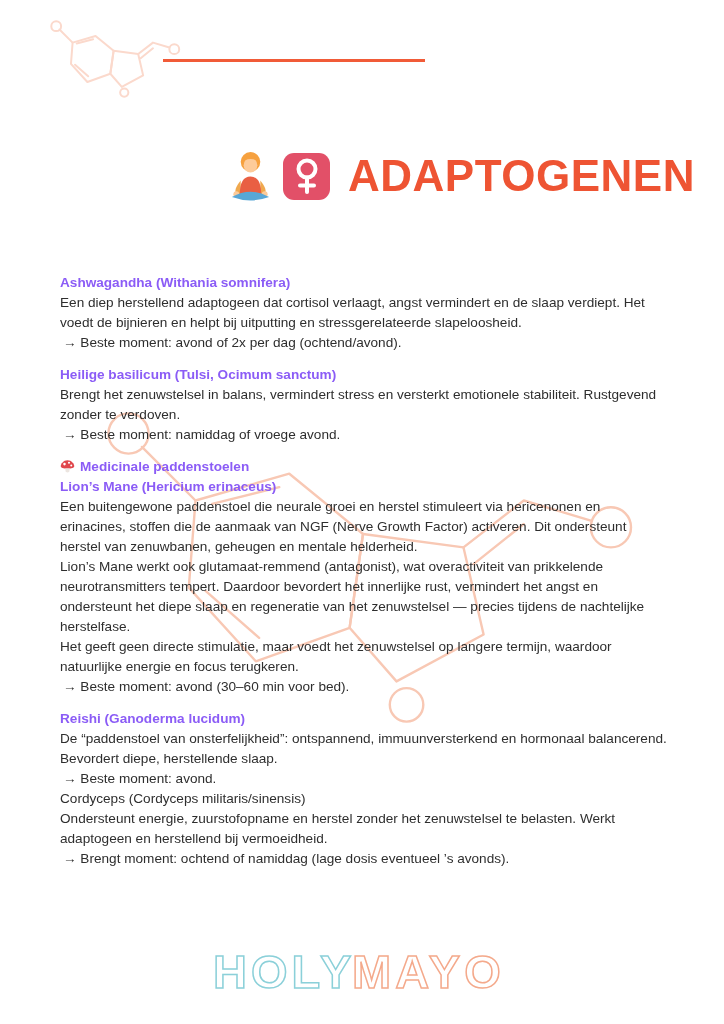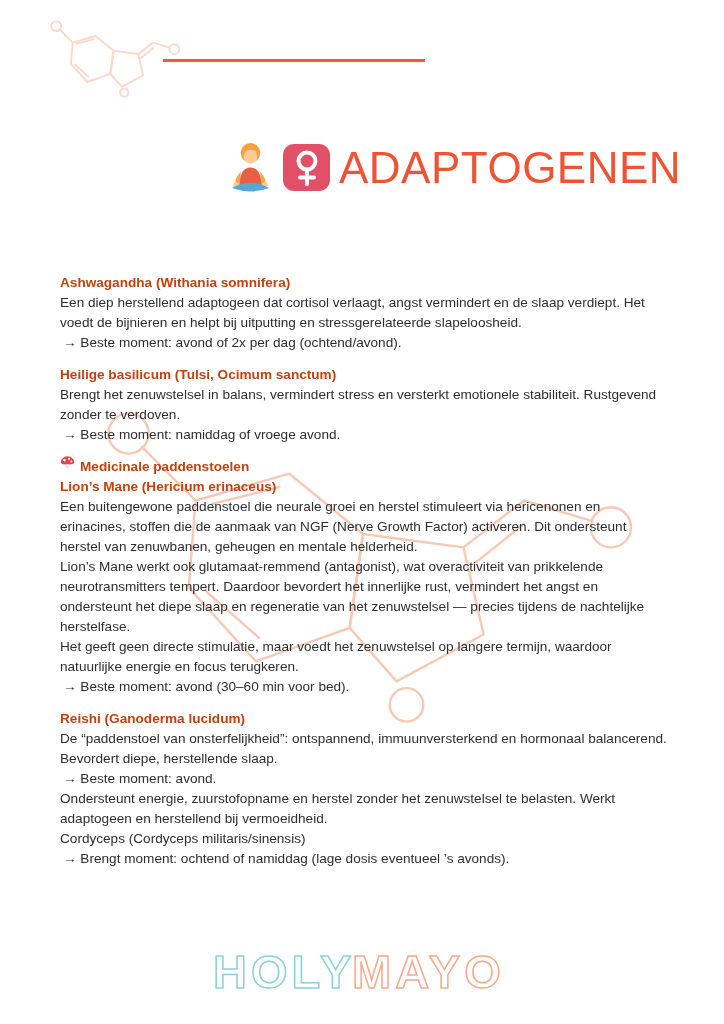--- a/index.html
+++ b/index.html
@@ -3,28 +3,28 @@
 <meta charset="utf-8">
 <style>
   html,body{margin:0;padding:0;background:#ffffff;}
   .page{position:relative;width:724px;height:1024px;background:#ffffff;overflow:hidden;
         font-family:"Liberation Sans","DejaVu Sans",sans-serif;color:#2e2e2e;}
   svg{display:block;}
   .bg-decor{position:absolute;left:0;top:0;z-index:0;}
   .header-rule{position:absolute;left:163px;top:59px;width:262px;height:3px;background:#f15b38;z-index:1;}
   .masthead{position:absolute;left:227px;top:142px;display:flex;align-items:center;gap:9px;z-index:2;}
   .female-badge{width:47px;height:47px;background:#e25068;border-radius:11px;display:flex;align-items:center;justify-content:center;}
-  .page-title{margin:0;font-size:44px;line-height:50px;font-weight:400;letter-spacing:0.5px;color:#ee5433;white-space:nowrap;}
+  .page-title{margin:9px;font-size:44px;line-height:50px;font-weight:700;letter-spacing:0.5px;color:#ee5433;white-space:nowrap;}
   .content{position:absolute;left:60px;top:273px;width:607px;z-index:2;
            font-size:13.6px;line-height:20px;}
   .content section{margin:0 0 12px 0;}
-  .content h2{margin:0;font-size:13.6px;line-height:20px;font-weight:700;color:#c2410c;}
+  .content h2{margin:0;font-size:13.6px;line-height:20px;font-weight:700;color:#8b5cf6;}
   .content p{margin:0;}
   .note{padding-left:3px;}
-  .kicker{display:flex;gap:5px;}
+  .kicker{display:flex;align-items:center;gap:5px;}
   .kicker .mushroom{flex:0 0 auto;margin-top:-2px;}
   .watermark{position:absolute;left:0;top:938px;z-index:1;}
   .wm-text{font-family:"Liberation Sans","DejaVu Sans",sans-serif;font-weight:bold;font-size:47px;letter-spacing:4px;fill:none;stroke-width:1.5px;}
 </style>
 </head>
 <body>
 
 <div class="page">
 
   <svg class="bg-decor" width="724" height="1024" viewBox="0 0 724 1024" aria-hidden="true">
@@ -107,19 +107,19 @@
       <p>Een buitengewone paddenstoel die neurale groei en herstel stimuleert via hericenonen en erinacines, stoffen die de aanmaak van NGF (Nerve Growth Factor) activeren. Dit ondersteunt herstel van zenuwbanen, geheugen en mentale helderheid.</p>
       <p>Lion’s Mane werkt ook glutamaat-remmend (antagonist), wat overactiviteit van prikkelende neurotransmitters tempert. Daardoor bevordert het innerlijke rust, vermindert het angst en ondersteunt het diepe slaap en regeneratie van het zenuwstelsel — precies tijdens de nachtelijke herstelfase.</p>
       <p>Het geeft geen directe stimulatie, maar voedt het zenuwstelsel op langere termijn, waardoor natuurlijke energie en focus terugkeren.</p>
       <p class="note">→ Beste moment: avond (30–60 min voor bed).</p>
     </section>
 
     <section>
       <h2>Reishi (Ganoderma lucidum)</h2>
       <p>De “paddenstoel van onsterfelijkheid”: ontspannend, immuunversterkend en hormonaal balancerend. Bevordert diepe, herstellende slaap.</p>
       <p class="note">→ Beste moment: avond.</p>
+      <p>Cordyceps (Cordyceps militaris/sinensis)</p>
       <p>Ondersteunt energie, zuurstofopname en herstel zonder het zenuwstelsel te belasten. Werkt adaptogeen en herstellend bij vermoeidheid.</p>
-      <p>Cordyceps (Cordyceps militaris/sinensis)</p>
       <p class="note">→ Brengt moment: ochtend of namiddag (lage dosis eventueel ’s avonds).</p>
     </section>
 
   </main>
 </div>
 
 </body></html>

